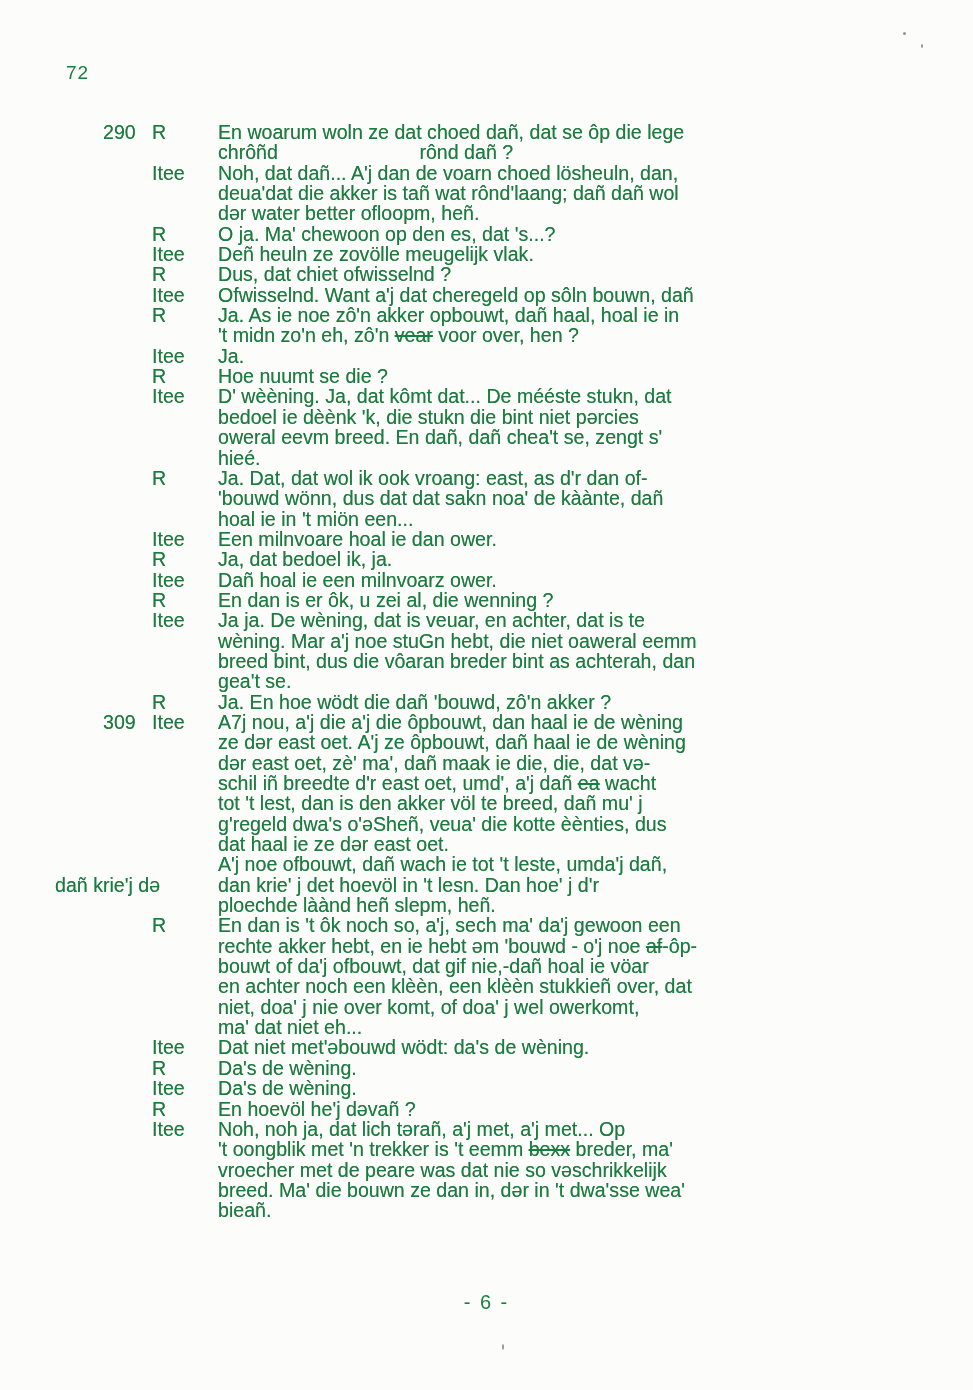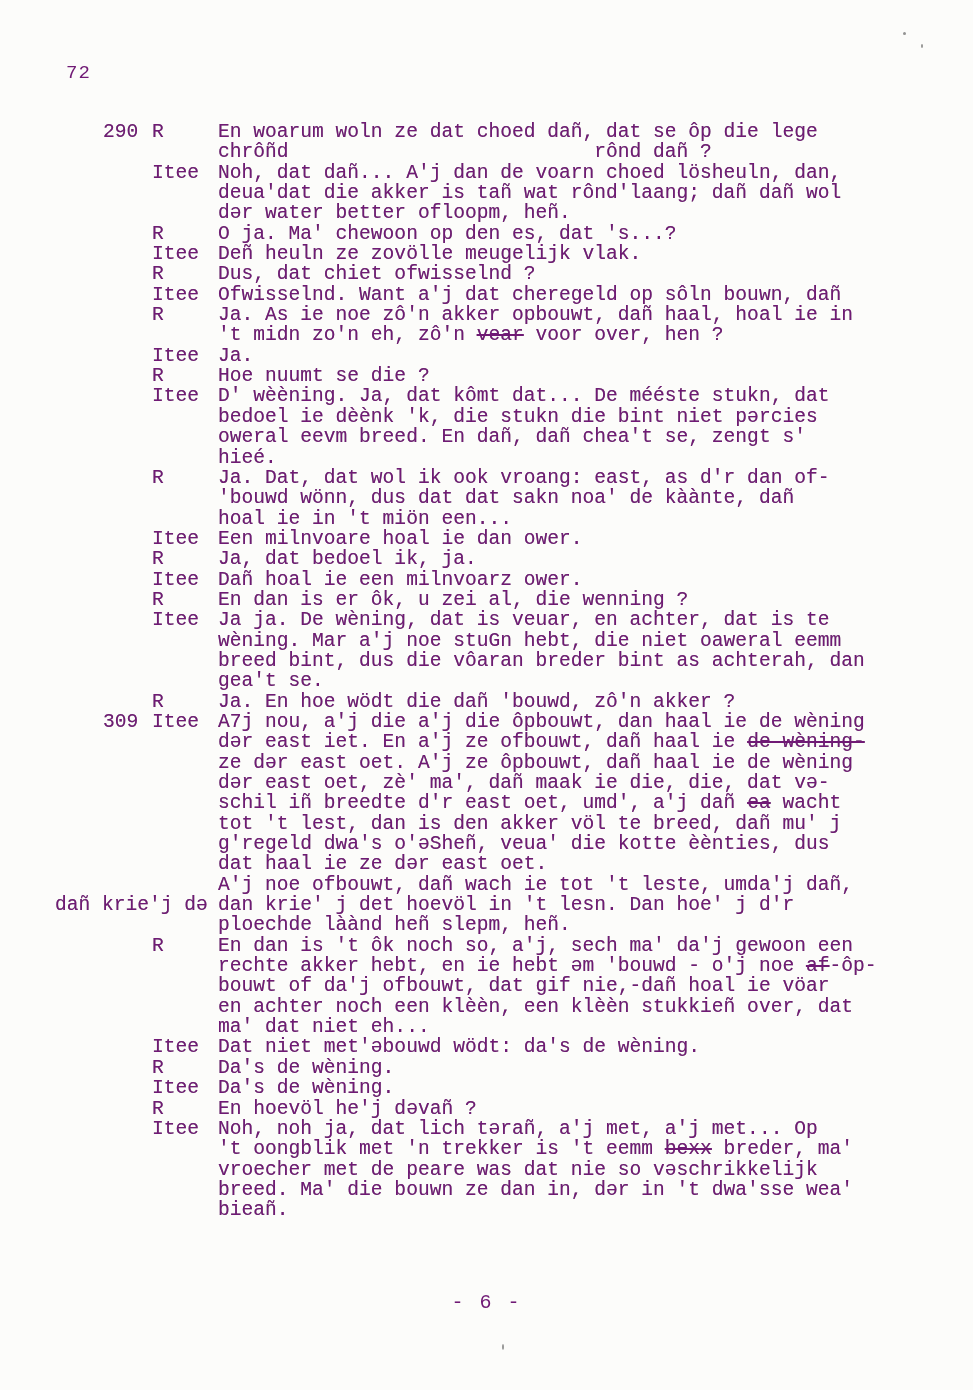--- a/index.html
+++ b/index.html
@@ -6,22 +6,22 @@
     margin: 0;
     padding: 0;
     background: #ffffff;
   }
   .page {
     position: relative;
     width: 973px;
     height: 1390px;
     background: #fcfcfa;
     overflow: hidden;
-    font-family: Liberation Mono, monospace;
-    color: #701a75;
+    font-family: Liberation Sans, sans-serif;
+    color: #15803d;
   }
   .pagenum-top {
     position: absolute;
     left: 66px;
     top: 62px;
     font-size: 19px;
     letter-spacing: 1px;
   }
   .transcript {
     position: absolute;
@@ -106,35 +106,35 @@
       <div class="line"><span class="col-num"></span><span class="col-spk">Itee</span><span class="col-text"><span>Een milnvoare hoal ie dan ower.</span></span></div>
       <div class="line"><span class="col-num"></span><span class="col-spk">R</span><span class="col-text"><span>Ja, dat bedoel ik, ja.</span></span></div>
       <div class="line"><span class="col-num"></span><span class="col-spk">Itee</span><span class="col-text"><span>Dañ hoal ie een milnvoarz ower.</span></span></div>
       <div class="line"><span class="col-num"></span><span class="col-spk">R</span><span class="col-text"><span>En dan is er ôk, u zei al, die wenning ?</span></span></div>
       <div class="line"><span class="col-num"></span><span class="col-spk">Itee</span><span class="col-text"><span>Ja ja. De wèning, dat is veuar, en achter, dat is te</span></span></div>
       <div class="line"><span class="col-num"></span><span class="col-spk"></span><span class="col-text"><span>wèning. Mar a'j noe stuGn hebt, die niet oaweral eemm</span></span></div>
       <div class="line"><span class="col-num"></span><span class="col-spk"></span><span class="col-text"><span>breed bint, dus die vôaran breder bint as achterah, dan</span></span></div>
       <div class="line"><span class="col-num"></span><span class="col-spk"></span><span class="col-text"><span>gea't se.</span></span></div>
       <div class="line"><span class="col-num"></span><span class="col-spk">R</span><span class="col-text"><span>Ja. En hoe wödt die dañ 'bouwd, zô'n akker ?</span></span></div>
       <div class="line"><span class="col-num">309</span><span class="col-spk">Itee</span><span class="col-text"><span>A7j nou, a'j die a'j die ôpbouwt, dan haal ie de wèning</span></span></div>
-      <div class="line"><span class="col-num"></span><span class="col-spk"></span><span class="col-text"><span>dər east iet. En a'j ze ofbouwt, dañ haal ie </span><span class="strike">de wèning-</span></span></div>
       <div class="line"><span class="col-num"></span><span class="col-spk"></span><span class="col-text"><span>ze dər east oet. A'j ze ôpbouwt, dañ haal ie de wèning</span></span></div>
       <div class="line"><span class="col-num"></span><span class="col-spk"></span><span class="col-text"><span>dər east oet, zè' ma', dañ maak ie die, die, dat və-</span></span></div>
       <div class="line"><span class="col-num"></span><span class="col-spk"></span><span class="col-text"><span>schil iñ breedte d'r east oet, umd', a'j dañ </span><span class="strike">ea</span><span> wacht</span></span></div>
       <div class="line"><span class="col-num"></span><span class="col-spk"></span><span class="col-text"><span>tot 't lest, dan is den akker völ te breed, dañ mu' j</span></span></div>
       <div class="line"><span class="col-num"></span><span class="col-spk"></span><span class="col-text"><span>g'regeld dwa's o'əSheñ, veua' die kotte èènties, dus</span></span></div>
       <div class="line"><span class="col-num"></span><span class="col-spk"></span><span class="col-text"><span>dat haal ie ze dər east oet.</span></span></div>
       <div class="line"><span class="col-num"></span><span class="col-spk"></span><span class="col-text"><span>A'j noe ofbouwt, dañ wach ie tot 't leste, umda'j dañ,</span></span></div>
       <div class="line"><span class="margin-note">dañ krie'j də</span><span class="col-num"></span><span class="col-spk"></span><span class="col-text"><span>dan krie' j det hoevöl in 't lesn. Dan hoe' j d'r</span></span></div>
       <div class="line"><span class="col-num"></span><span class="col-spk"></span></div>
       <div class="line"><span class="col-num"></span><span class="col-spk"></span><span class="col-text"><span>ploechde làànd heñ slepm, heñ.</span></span></div>
       <div class="line"><span class="col-num"></span><span class="col-spk">R</span><span class="col-text"><span>En dan is 't ôk noch so, a'j, sech ma' da'j gewoon een</span></span></div>
       <div class="line"><span class="col-num"></span><span class="col-spk"></span><span class="col-text"><span>rechte akker hebt, en ie hebt əm 'bouwd - o'j noe </span><span class="strike">af</span><span>-ôp-</span></span></div>
       <div class="line"><span class="col-num"></span><span class="col-spk"></span><span class="col-text"><span>bouwt of da'j ofbouwt, dat gif nie,-dañ hoal ie vöar</span></span></div>
       <div class="line"><span class="col-num"></span><span class="col-spk"></span><span class="col-text"><span>en achter noch een klèèn, een klèèn stukkieñ over, dat</span></span></div>
+      <div class="line"><span class="col-num"></span><span class="col-spk"></span><span class="col-text"><span>niet, doa' j nie over komt, of doa' j wel owerkomt,</span></span></div>
       <div class="line"><span class="col-num"></span><span class="col-spk"></span><span class="col-text"><span>ma' dat niet eh...</span></span></div>
       <div class="line"><span class="col-num"></span><span class="col-spk">Itee</span><span class="col-text"><span>Dat niet met'əbouwd wödt: da's de wèning.</span></span></div>
       <div class="line"><span class="col-num"></span><span class="col-spk">R</span><span class="col-text"><span>Da's de wèning.</span></span></div>
       <div class="line"><span class="col-num"></span><span class="col-spk">Itee</span><span class="col-text"><span>Da's de wèning.</span></span></div>
       <div class="line"><span class="col-num"></span><span class="col-spk">R</span><span class="col-text"><span>En hoevöl he'j dəvañ ?</span></span></div>
       <div class="line"><span class="col-num"></span><span class="col-spk">Itee</span><span class="col-text"><span>Noh, noh ja, dat lich tərañ, a'j met, a'j met... Op</span></span></div>
       <div class="line"><span class="col-num"></span><span class="col-spk"></span><span class="col-text"><span>'t oongblik met 'n trekker is 't eemm </span><span class="strike">bexx</span><span> breder, ma'</span></span></div>
       <div class="line"><span class="col-num"></span><span class="col-spk"></span><span class="col-text"><span>vroecher met de peare was dat nie so vəschrikkelijk</span></span></div>
       <div class="line"><span class="col-num"></span><span class="col-spk"></span><span class="col-text"><span>breed. Ma' die bouwn ze dan in, dər in 't dwa'sse wea'</span></span></div>
       <div class="line"><span class="col-num"></span><span class="col-spk"></span><span class="col-text"><span>bieañ.</span></span></div>

